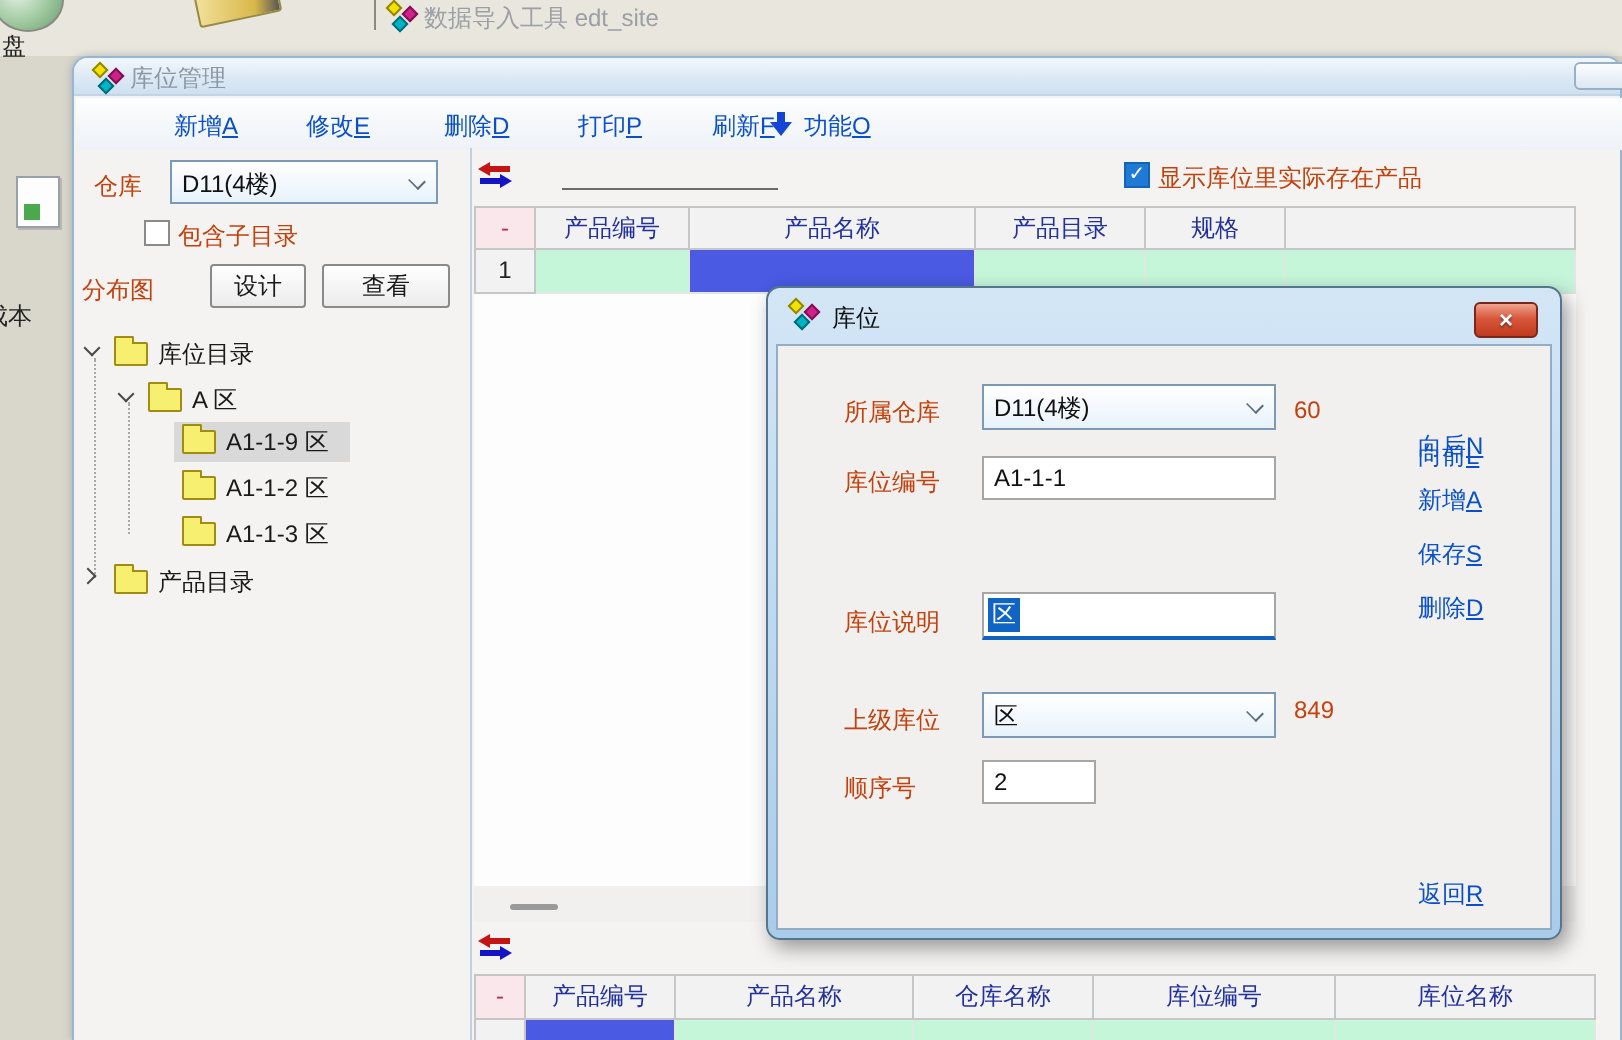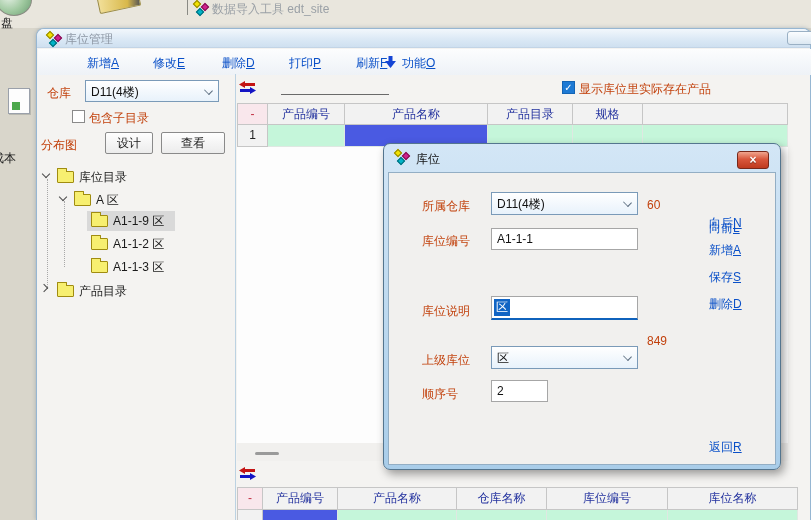--- a/index.html
+++ b/index.html
@@ -255,21 +255,21 @@
       <span class="abs lbl" style="left:33px;top:130px;">库位说明</span>
       <div class="abs textbox focusline" style="left:102px;top:123px;width:147px;height:24px;">
         <span class="selchar">区</span>
       </div>
 
       <span class="abs lbl" style="left:33px;top:179px;">上级库位</span>
       <div class="abs combo" style="left:102px;top:173px;width:147px;height:23px;">
         <span class="val">区</span>
         <i class="chev"></i>
       </div>
-      <span class="abs lbl" style="left:258px;top:161px;">849</span>
+      <span class="abs lbl" style="left:258px;top:175px;">849</span>
 
       <span class="abs lbl" style="left:33px;top:213px;">顺序号</span>
       <div class="abs textbox" style="left:102px;top:207px;width:57px;height:22px;">
         <span class="tv">2</span>
       </div>
 
       <span class="dlink" style="left:320px;top:15px;margin-top:32px;"><span>向前</span><u>L</u></span>
       <span class="dlink" style="left:320px;top:42px;"><span>向后</span><u>N</u></span>
       <span class="dlink" style="left:320px;top:69px;"><span>新增</span><u>A</u></span>
       <span class="dlink" style="left:320px;top:96px;"><span>保存</span><u>S</u></span>

